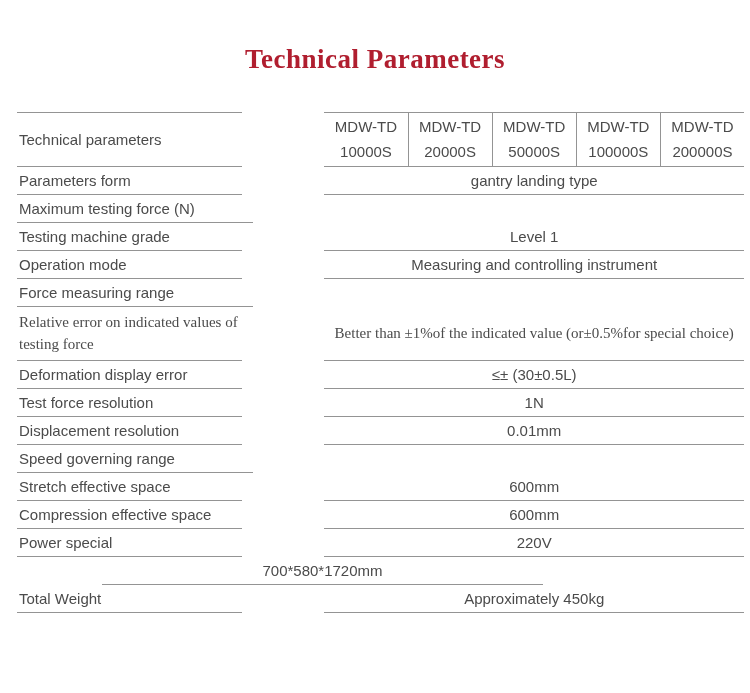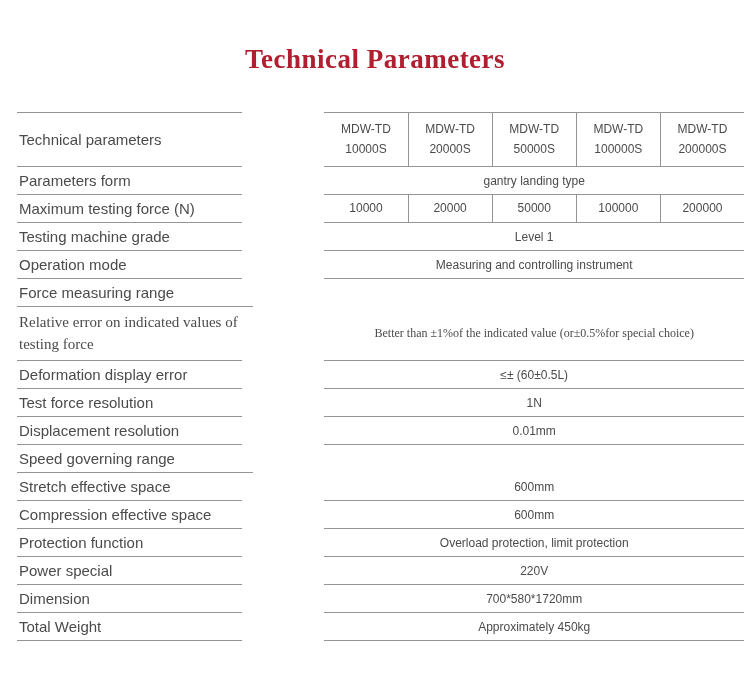--- a/index.html
+++ b/index.html
@@ -35,21 +35,21 @@
     display: flex; align-items: center;
     font-size: 15px; line-height: 1.45;
     padding-left: 2px; padding-right: 4px;
     color: #4b4b4b;
   }
   .gap { width: 50px; }
   .rcell {
     width: 441px;
     border-bottom: 1px solid #949494;
     display: flex; align-items: center; justify-content: center;
-    font-size: 12px; text-align: center;
+    font-size: 15px; text-align: center;
     color: #4b4b4b;
     margin-left: 35px;
   }
   .rcell.cols { padding: 0; align-items: stretch; justify-content: flex-start; }
   .col {
     flex: 1 1 0;
     display: flex; flex-direction: column;
     align-items: center; justify-content: center;
     line-height: 1.65;
   }
@@ -92,37 +92,20 @@
 
   <div class="row">
     <div class="lcell">Parameters form</div>
     <div class="gap"></div>
     <div class="rcell">gantry landing type</div>
   </div>
 
   <div class="row">
     <div class="lcell">Maximum testing force (N)</div>
     <div class="gap"></div>
-    <div class="rcell cols">
-      <div class="col">
-          <span>10000</span>
-        </div>
-      <div class="col">
-          <span>20000</span>
-        </div>
-      <div class="col">
-          <span>50000</span>
-        </div>
-      <div class="col">
-          <span>100000</span>
-        </div>
-      <div class="col">
-          <span>200000</span>
-        </div>
-    </div>
   </div>
 
   <div class="row">
     <div class="lcell">Testing machine grade</div>
     <div class="gap"></div>
     <div class="rcell">Level 1</div>
   </div>
 
   <div class="row">
     <div class="lcell">Operation mode</div>
@@ -137,21 +120,21 @@
 
   <div class="row r-tall">
     <div class="lcell">Relative error on indicated values of testing force</div>
     <div class="gap"></div>
     <div class="rcell">Better than ±1%of the indicated value (or±0.5%for special choice)</div>
   </div>
 
   <div class="row">
     <div class="lcell">Deformation display error</div>
     <div class="gap"></div>
-    <div class="rcell">≤± (60±0.5L)</div>
+    <div class="rcell">≤± (30±0.5L)</div>
   </div>
 
   <div class="row">
     <div class="lcell">Test force resolution</div>
     <div class="gap"></div>
     <div class="rcell">1N</div>
   </div>
 
   <div class="row">
     <div class="lcell">Displacement resolution</div>
@@ -169,34 +152,28 @@
     <div class="gap"></div>
     <div class="rcell">600mm</div>
   </div>
 
   <div class="row">
     <div class="lcell">Compression effective space</div>
     <div class="gap"></div>
     <div class="rcell">600mm</div>
   </div>
 
-  <div class="row">
-    <div class="lcell">Protection function</div>
-    <div class="gap"></div>
-    <div class="rcell">Overload protection, limit protection</div>
-  </div>
 
   <div class="row">
     <div class="lcell">Power special</div>
     <div class="gap"></div>
     <div class="rcell">220V</div>
   </div>
 
   <div class="row">
-    <div class="lcell">Dimension</div>
     <div class="gap"></div>
     <div class="rcell">700*580*1720mm</div>
   </div>
 
   <div class="row">
     <div class="lcell">Total Weight</div>
     <div class="gap"></div>
     <div class="rcell">Approximately 450kg</div>
   </div>
 

